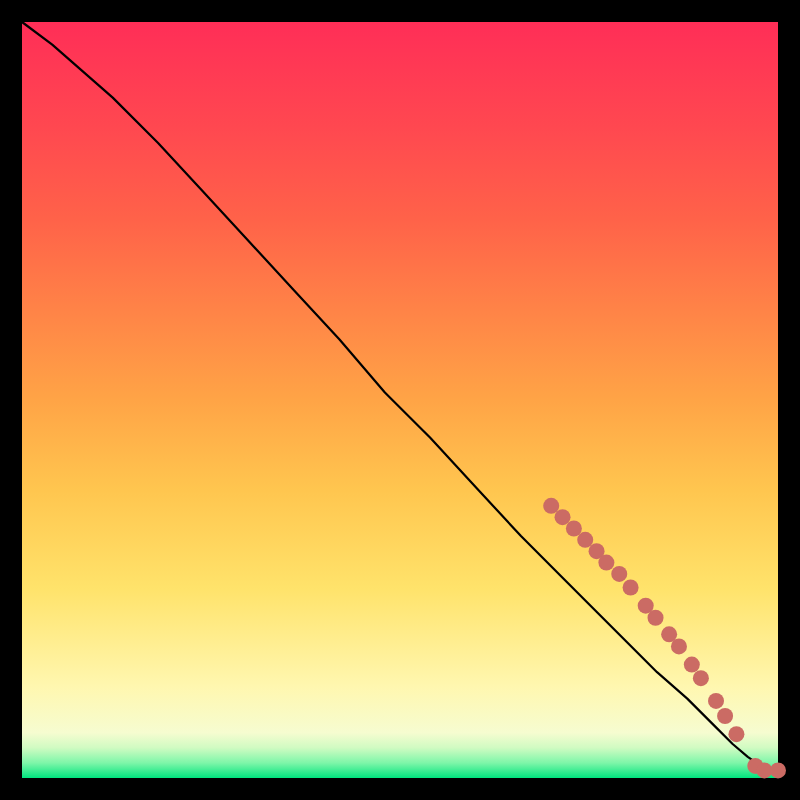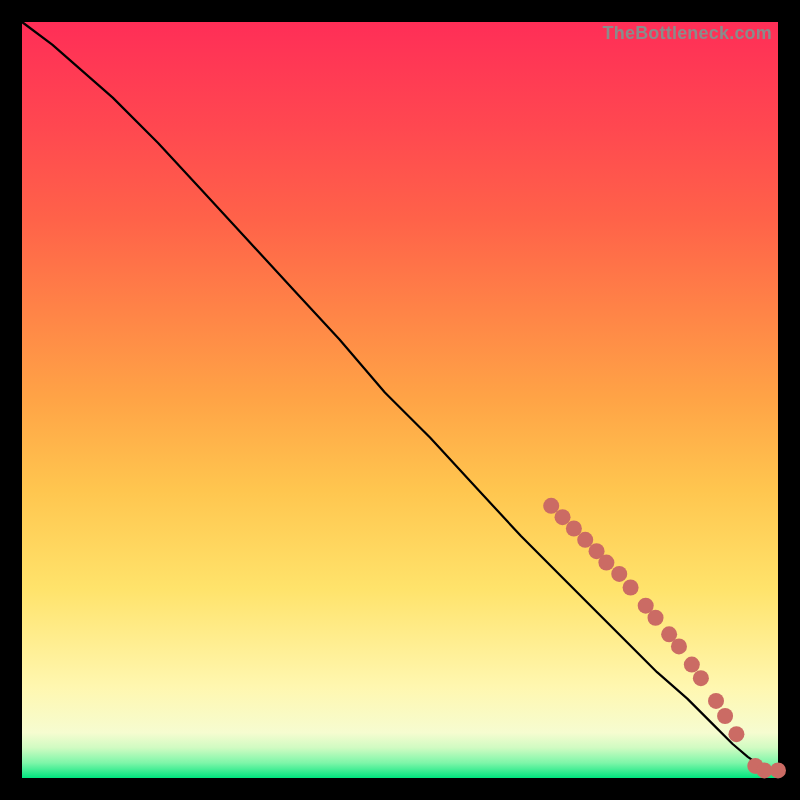--- a/index.html
+++ b/index.html
@@ -48,21 +48,20 @@
     width: 100%;
     height: 100%;
     overflow: visible;
   }
 </style>
 </head>
 <body>
 
 <div class="stage">
   <div class="plot">
-    <div class="attribution">TheBottleneck.com</div>
     <svg class="curve" viewBox="0 0 756 756" preserveAspectRatio="none">
       <path fill="none" stroke="#000" stroke-width="2.2" stroke-linecap="round" stroke-linejoin="round" d="M0.00 0.00 L30.24 22.68 L60.48 49.14 L90.72 75.60 L136.08 120.96 L181.44 170.10 L226.80 219.24 L272.16 268.38 L317.52 317.52 L362.88 370.44 L408.24 415.80 L453.60 464.94 L498.96 514.08 L544.32 559.44 L574.56 589.68 L604.80 619.92 L635.04 650.16 L665.28 676.62 L695.52 706.86 L710.64 721.98 L725.76 734.83 L740.88 745.42 L756.00 748.44"></path>
       <g>
           <circle cx="529.20" cy="483.84" r="8" fill="#cb6b64"></circle>
           <circle cx="540.54" cy="495.18" r="8" fill="#cb6b64"></circle>
           <circle cx="551.88" cy="506.52" r="8" fill="#cb6b64"></circle>
           <circle cx="563.22" cy="517.86" r="8" fill="#cb6b64"></circle>
           <circle cx="574.56" cy="529.20" r="8" fill="#cb6b64"></circle>
           <circle cx="584.39" cy="540.54" r="8" fill="#cb6b64"></circle>
           <circle cx="597.24" cy="551.88" r="8" fill="#cb6b64"></circle>

